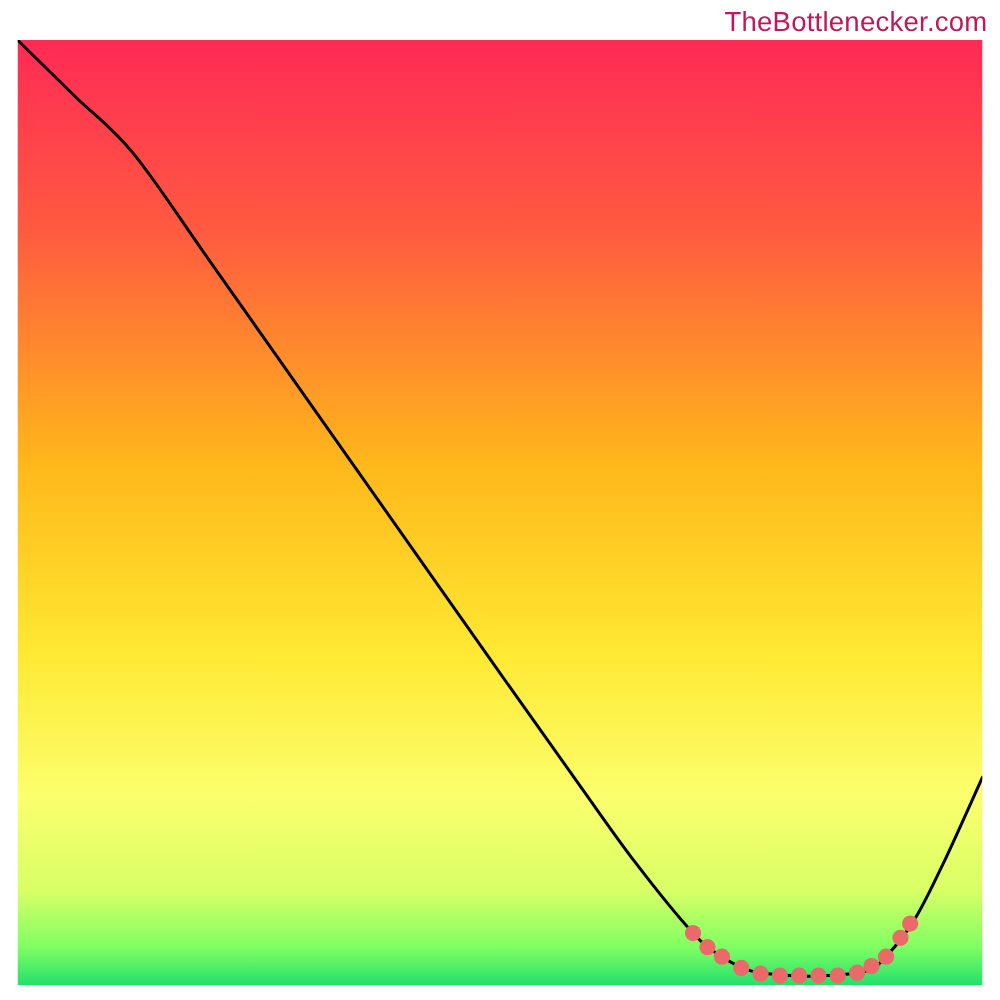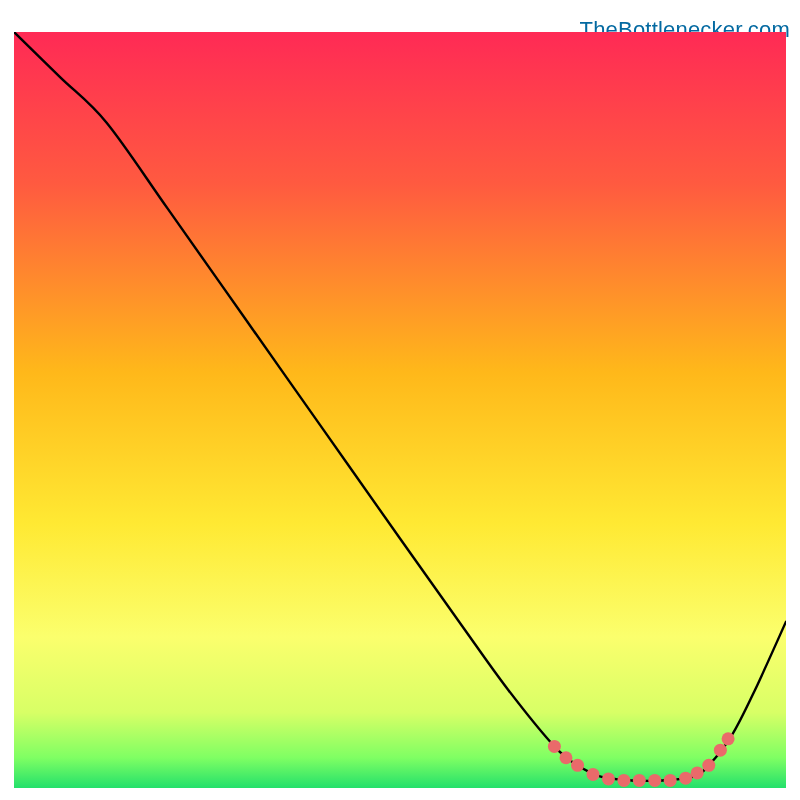--- a/index.html
+++ b/index.html
@@ -11,25 +11,25 @@
     font-family: Arial, Helvetica, sans-serif;
     overflow: hidden;
   }
   .stage {
     position: relative;
     width: 800px;
     height: 800px;
   }
   .attribution {
     position: absolute;
-    top: 17px;
+    top: 5px;
     right: 10px;
     font-size: 22px;
     font-weight: 500;
-    color: #0369a1;
+    color: #be185d;
     letter-spacing: 0.2px;
     text-align: right;
   }
   .plot-wrap {
     position: absolute;
     left: 14px;
     top: 32px;
     width: 772px;
     height: 756px;
   }

